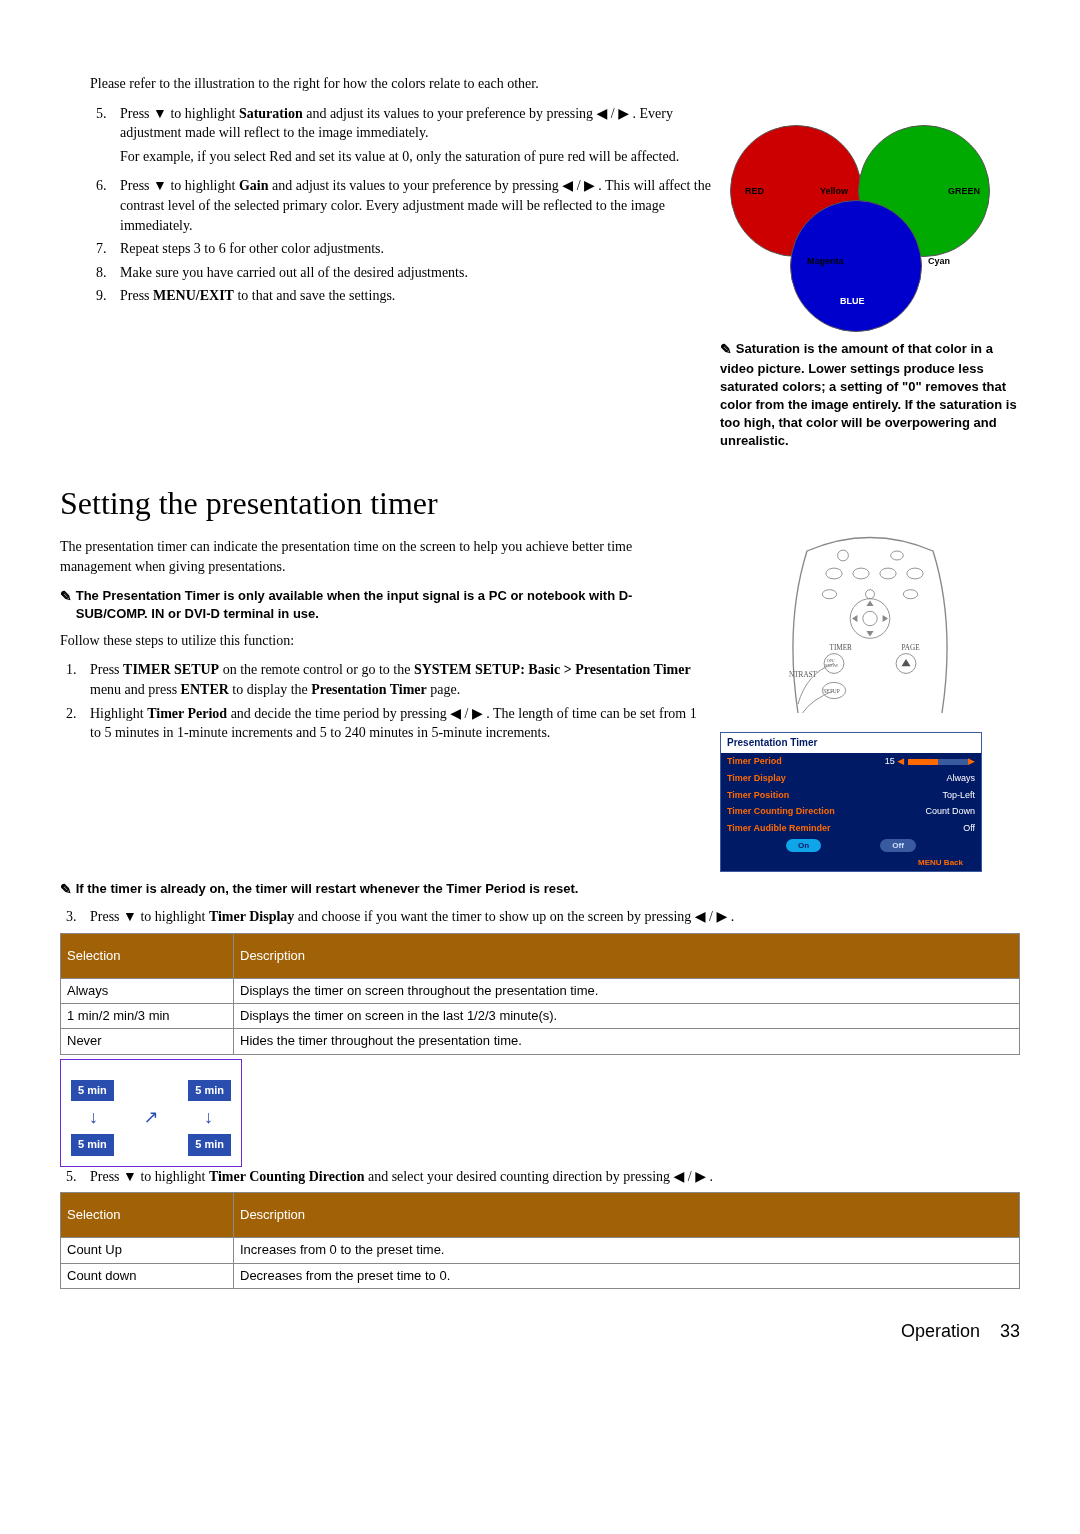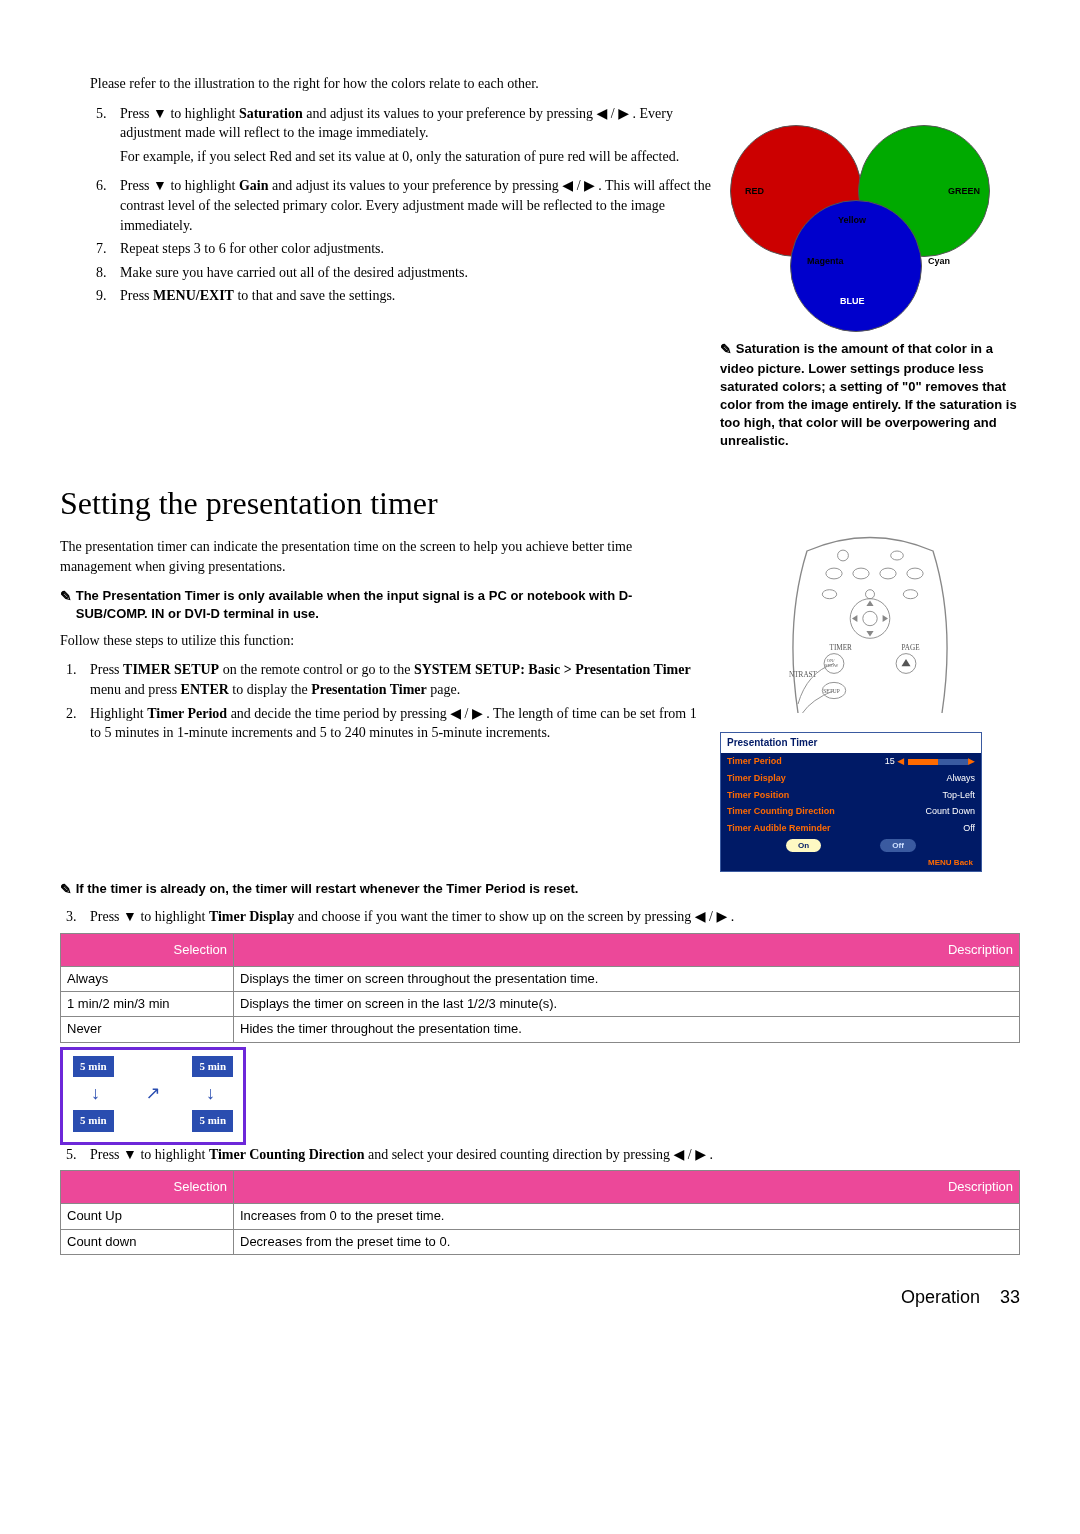--- a/index.html
+++ b/index.html
@@ -42,21 +42,21 @@
   .venn-blue { left: 70px; top: 130px; background: #00c; }
   .venn-label {
     position: absolute;
     font-family: Arial, sans-serif;
     font-weight: bold;
     font-size: 9px;
     color: #000;
   }
   .lbl-red { left: 25px; top: 115px; color: #000; }
   .lbl-green { right: 20px; top: 115px; }
-  .lbl-yellow { left: 118px; top: 115px; margin-top: 29px; }
+  .lbl-yellow { left: 100px; top: 115px; }
   .lbl-magenta { left: 55px; top: 185px; margin-left: 32px; }
   .lbl-cyan { right: 50px; top: 185px; margin-left: 6px; }
   .lbl-blue { left: 120px; top: 225px; color: #fff; }
   .sidebar-note {
     font-family: Arial, sans-serif;
     font-weight: bold;
     font-size: 13px;
     line-height: 1.4;
   }
   .note-icon {
@@ -137,57 +137,57 @@
     vertical-align: middle;
     margin-left: 4px;
   }
   .osd-footer {
     display: flex;
     justify-content: space-between;
     padding: 3px 6px;
     align-items: center;
   }
   .osd-pill {
-    background: #fef9c3;
+    background: #0ea5e9;
     color: #001a66;
     border-radius: 7px;
     padding: 1px 12px;
     font-size: 8px;
     font-weight: bold;
   }
   .osd-off { background: #3a5aa0; color:#cfe0ff; }
-  .osd-menuback { color: #ff6a00; font-weight: bold; text-align: right; padding: 2px 8px; font-size: 8px;}
+  .osd-menuback { color: #ff6a00; font-weight: bold; text-align: right; padding: 2px 18px; font-size: 8px;}
   table.opts {
     width: 100%;
     border-collapse: collapse;
     font-family: Arial, sans-serif;
     font-size: 13px;
     margin: 6px 0 4px 0;
   }
   table.opts th {
-    background: #ec4899;
+    background: #a16207;
     color: #fff;
     font-weight: normal;
-    text-align: right;
-    padding: 7px 6px;
+    text-align: left;
+    padding: 13px 6px;
     border: 1px solid #888;
   }
   table.opts td {
     border: 1px solid #888;
     padding: 3px 6px;
   }
   .step4-row {
     display: flex;
     gap: 20px;
   }
   .pos-diagram {
     width: 160px;
-    border: 3px solid #6d28d9;
-    padding: 6px 10px 10px 10px;
-    font-family: Liberation Serif, serif;
+    border: 1px solid #6d28d9;
+    padding: 20px 10px 10px 10px;
+    font-family: Liberation Sans, sans-serif;
   }
   .pos-badge {
     display: inline-block;
     background: #2a4db0;
     color: #fff;
     font-weight: bold;
     font-size: 11px;
     padding: 2px 6px;
     border: 1px solid #2a4db0;
   }

